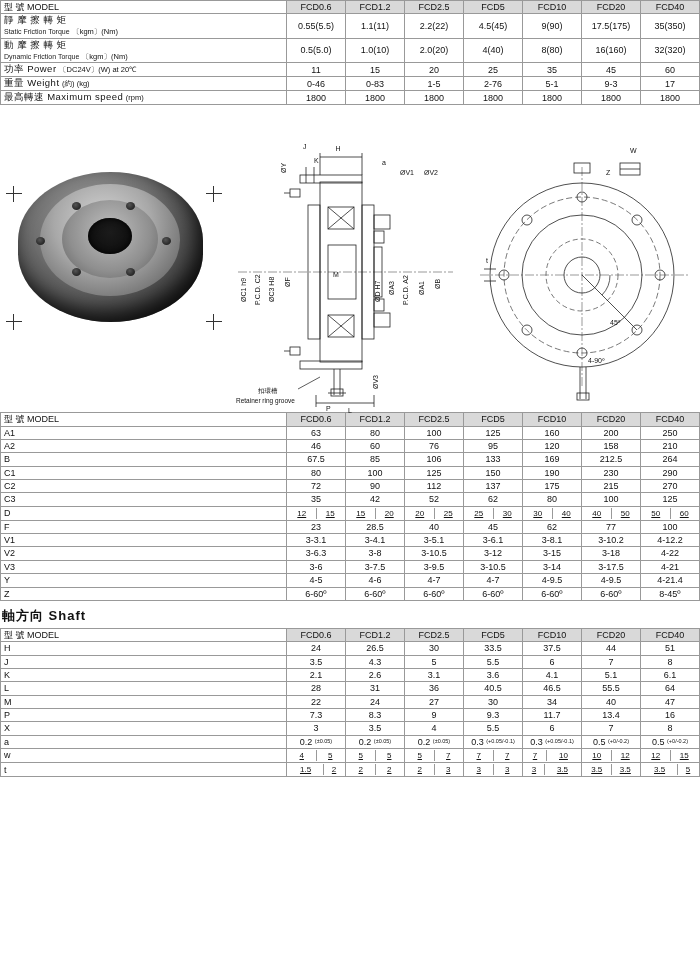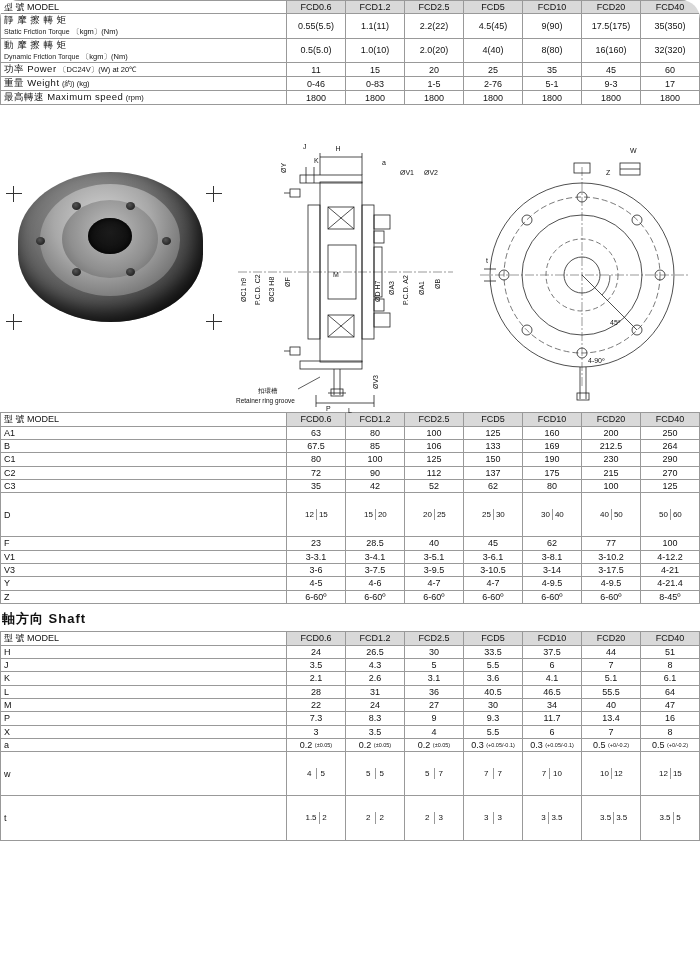--- a/index.html
+++ b/index.html
@@ -2,21 +2,21 @@
 <html><head>
 <meta charset="utf-8">
 <style>
   * { box-sizing: border-box; }
   html, body {
     margin: 0; padding: 0;
     width: 700px;
     background: #ffffff;
     font-family: "Liberation Sans", sans-serif;
   }
-  .page { position: relative; width: 700px; height: 968px; overflow: hidden; border-radius: 19px; }
+  .page { position: relative; width: 700px; height: 968px; overflow: hidden; }
 
   table.spec {
     border-collapse: collapse;
     width: 700px;
     table-layout: fixed;
   }
   table.spec td, table.spec th {
     border: 1px solid #999;
     font-size: 9px;
     text-align: center;
@@ -126,21 +126,21 @@
   .crossmark:before { left: 0; top: 7px; width: 16px; height: 1px; }
   .crossmark:after { left: 7px; top: 0; width: 1px; height: 16px; }
 
   
   .tech { position: absolute; top: 10px; }
   .tech svg { display: block; }
 
   
   .t3 col.c0 { width: 286px; }
   .t3 col.cx { width: 59px; }
-  table.spec td.sub { padding: 16px; }
+  table.spec td.sub { padding: 1px; text-decoration: underline; }
   table.spec td.sub table { width: 100%; border-collapse: collapse; }
   table.spec td.sub table td { border: 0; border-left: 1px solid #999; font-size: 8px; }
   table.spec td.sub table td:first-child { border-left: 0; }
   .sup { font-size: 5.5px; line-height: 1; display: inline-block; vertical-align: middle; text-align: left; }
 </style>
 </head>
 <body>
 
 <div class="page">
 
@@ -412,20 +412,30 @@
         <td class="lbl">A1</td>
         <td>63</td>
         <td>80</td>
         <td>100</td>
         <td>125</td>
         <td>160</td>
         <td>200</td>
         <td>250</td>
       </tr>
 
+      <tr>
+        <td class="lbl">A2</td>
+        <td>46</td>
+        <td>60</td>
+        <td>76</td>
+        <td>95</td>
+        <td>120</td>
+        <td>158</td>
+        <td>210</td>
+      </tr>
 
 
       <tr>
         <td class="lbl">B</td>
         <td>67.5</td>
         <td>85</td>
         <td>106</td>
         <td>133</td>
         <td>169</td>
         <td>212.5</td>
@@ -554,20 +564,30 @@
         <td class="lbl">V1</td>
         <td>3-3.1</td>
         <td>3-4.1</td>
         <td>3-5.1</td>
         <td>3-6.1</td>
         <td>3-8.1</td>
         <td>3-10.2</td>
         <td>4-12.2</td>
       </tr>
 
+      <tr>
+        <td class="lbl">V2</td>
+        <td>3-6.3</td>
+        <td>3-8</td>
+        <td>3-10.5</td>
+        <td>3-12</td>
+        <td>3-15</td>
+        <td>3-18</td>
+        <td>4-22</td>
+      </tr>
 
       <tr>
         <td class="lbl">V3</td>
         <td>3-6</td>
         <td>3-7.5</td>
         <td>3-9.5</td>
         <td>3-10.5</td>
         <td>3-14</td>
         <td>3-17.5</td>
         <td>4-21</td>

